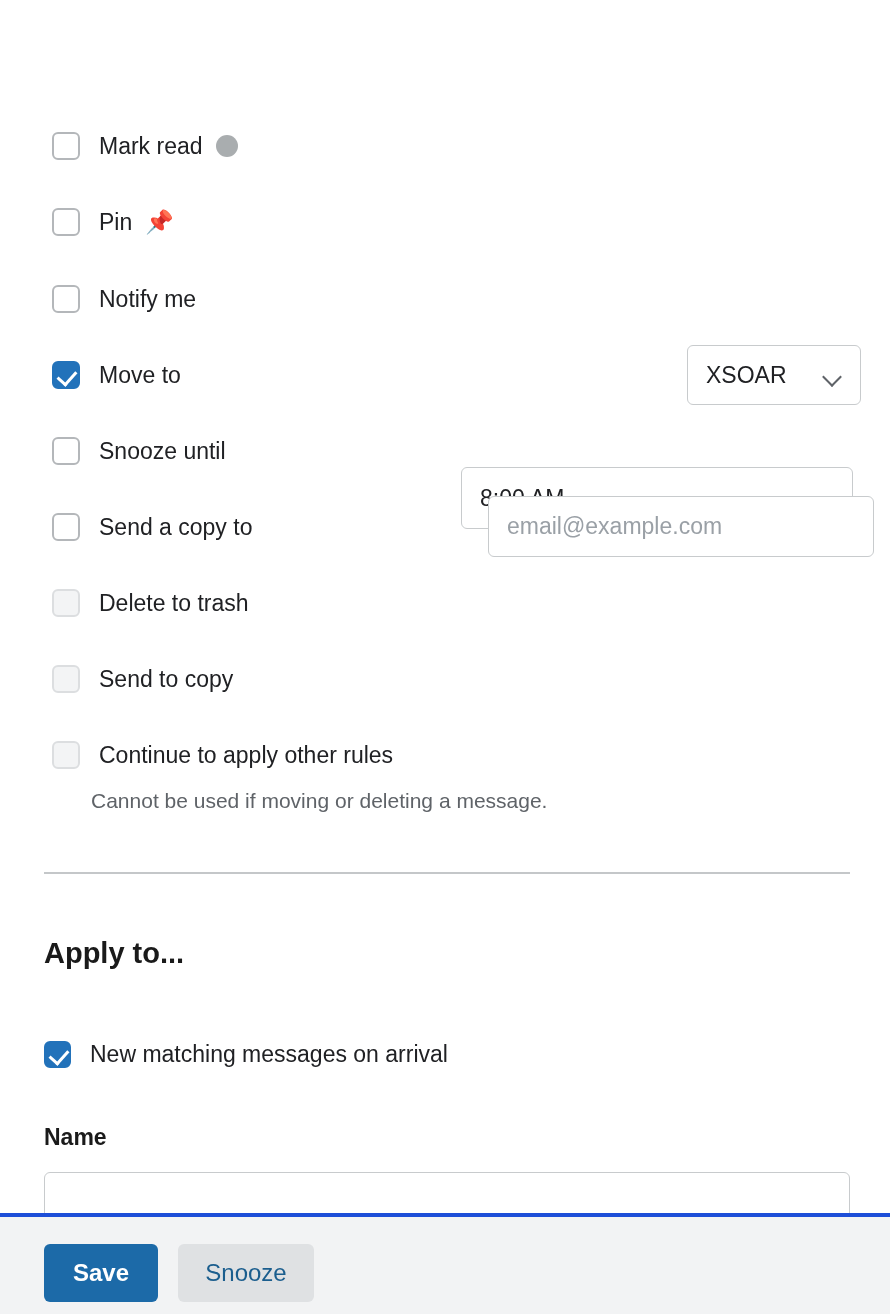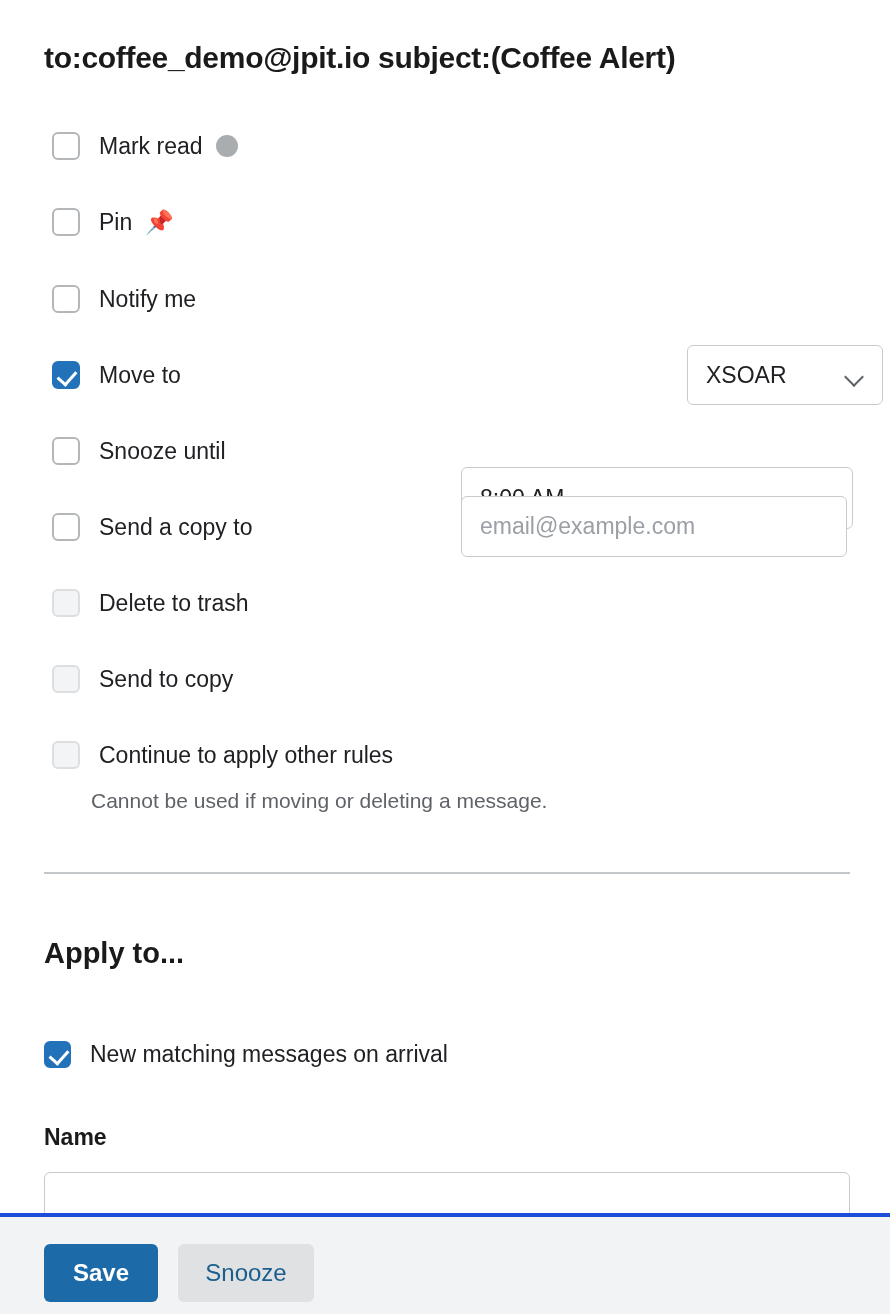--- a/index.html
+++ b/index.html
@@ -142,27 +142,27 @@
     left: 1px;
     top: 0;
     width: 12px;
     height: 12px;
     border: solid #5f6368;
     border-width: 0 2.4px 2.4px 0;
     transform: rotate(45deg);
   }
 
   .select-xsoar {
-    left: 687px; top: 345px; width: 196px; height: 60px;
+    left: 687px; top: 345px; width: 174px; height: 60px;
   }
   .select-snooze {
     left: 461px; top: 419px; width: 392px; height: 62px; margin-top: 48px;
   }
   .input-copy {
-    left: 461px; top: 496px; width: 386px; height: 61px;
+    left: 488px; top: 496px; width: 386px; height: 61px;
   }
 
   
   .divider {
     position: absolute;
     left: 44px;
     top: 872px;
     width: 806px;
     height: 2px;
     background: #c4c7c9;
@@ -247,21 +247,20 @@
     background: #dfe1e3;
     color: #1b5e8e;
     font-weight: normal;
   }
 </style>
 </head>
 <body>
 
 <div class="dialog-body">
 
-  <div class="title">to:coffee_demo@jpit.io subject:(Coffee Alert)</div>
 
   <div class="action-row" style="top:131px">
     <span class="cbox"></span>
     <span class="action-label">Mark read</span>
     <span class="trailing-icon">
         <span class="dot-gray"></span>
       </span>
   </div>
 
   <div class="action-row" style="top:207px">

